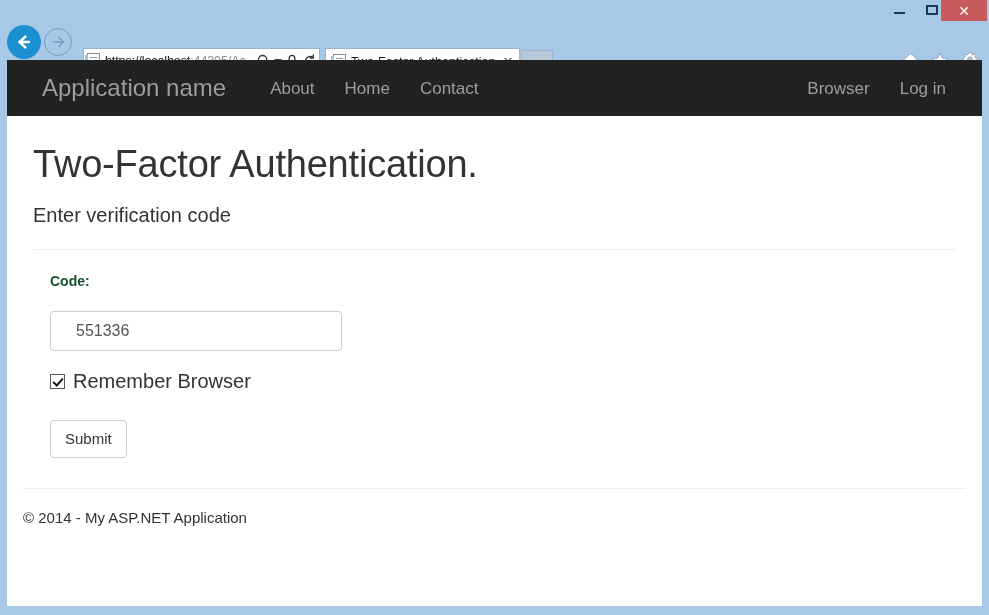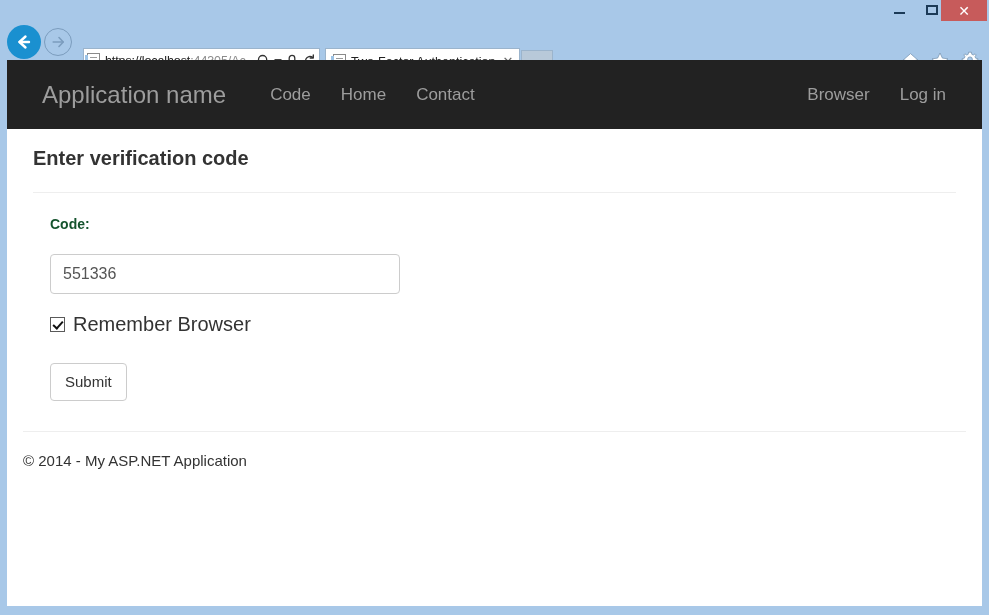--- a/index.html
+++ b/index.html
@@ -212,21 +212,21 @@
     left: 7px; top: 60px;
     width: 975px;
     height: 546px;
     background: #ffffff;
     overflow: hidden;
   }
 
   
   #navbar {
     width: 975px;
-    height: 69px;
+    height: 56px;
     background: #222222;
     display: flex;
     align-items: center;
     box-sizing: border-box;
   }
   #brand {
     margin-left: 35px;
     font-size: 24px;
     color: #9d9d9d;
     line-height: 1;
@@ -258,21 +258,21 @@
   #page-title {
     font-size: 38px;
     font-weight: 400;
     color: #333333;
     margin: 28px 0 0 0;
     line-height: 1.1;
     letter-spacing: -0.2px;
   }
   #page-subtitle {
     font-size: 20px;
-    font-weight: 700;
+    font-weight: 400;
     color: #333333;
     margin: 18px 0 0 0;
     line-height: 1.1;
   }
   hr.rule {
     border: none;
     border-top: 1px solid #eeeeee;
     margin: 23px 0 0 0;
   }
 
@@ -282,26 +282,26 @@
     padding-top: 23px;
   }
   #code-label {
     display: block;
     font-size: 14px;
     font-weight: bold;
     color: #14532d;
     margin-bottom: 22px;
   }
   #code-input {
-    width: 350px;
+    width: 292px;
     height: 40px;
     box-sizing: border-box;
     border: 1px solid #cccccc;
     border-radius: 4px;
-    padding: 0 12px;
+    padding: 0 25px;
     font-size: 16px;
     color: #555555;
     font-family: "Liberation Sans", sans-serif;
     background: #ffffff;
     outline: none;
   }
   #remember-row {
     display: flex;
     align-items: center;
     margin-top: 19px;
@@ -447,31 +447,32 @@
         </svg>
       </div>
     </div>
   </div>
 
   <div id="viewport">
 
     <div id="navbar">
       <div id="brand">Application name</div>
       <div class="nav-links">
-        <div class="nav-link">Code</div>
+        <div class="nav-link">About</div>
         <div class="nav-link">Home</div>
         <div class="nav-link">Contact</div>
       </div>
       <div id="nav-right">
         <div class="nav-link">Browser</div>
         <div class="nav-link">Log in</div>
       </div>
     </div>
 
     <div id="page">
+      <h1 id="page-title">Two-Factor Authentication.</h1>
       <h2 id="page-subtitle">Enter verification code</h2>
       <hr class="rule">
 
       <div id="form">
         <label id="code-label">Code:</label>
         <input id="code-input" type="text" value="551336" style="">
 
         <div id="remember-row">
           <input type="checkbox" id="remember-check" checked="" style="">
           <label id="remember-label" for="remember-check">Remember Browser</label>

